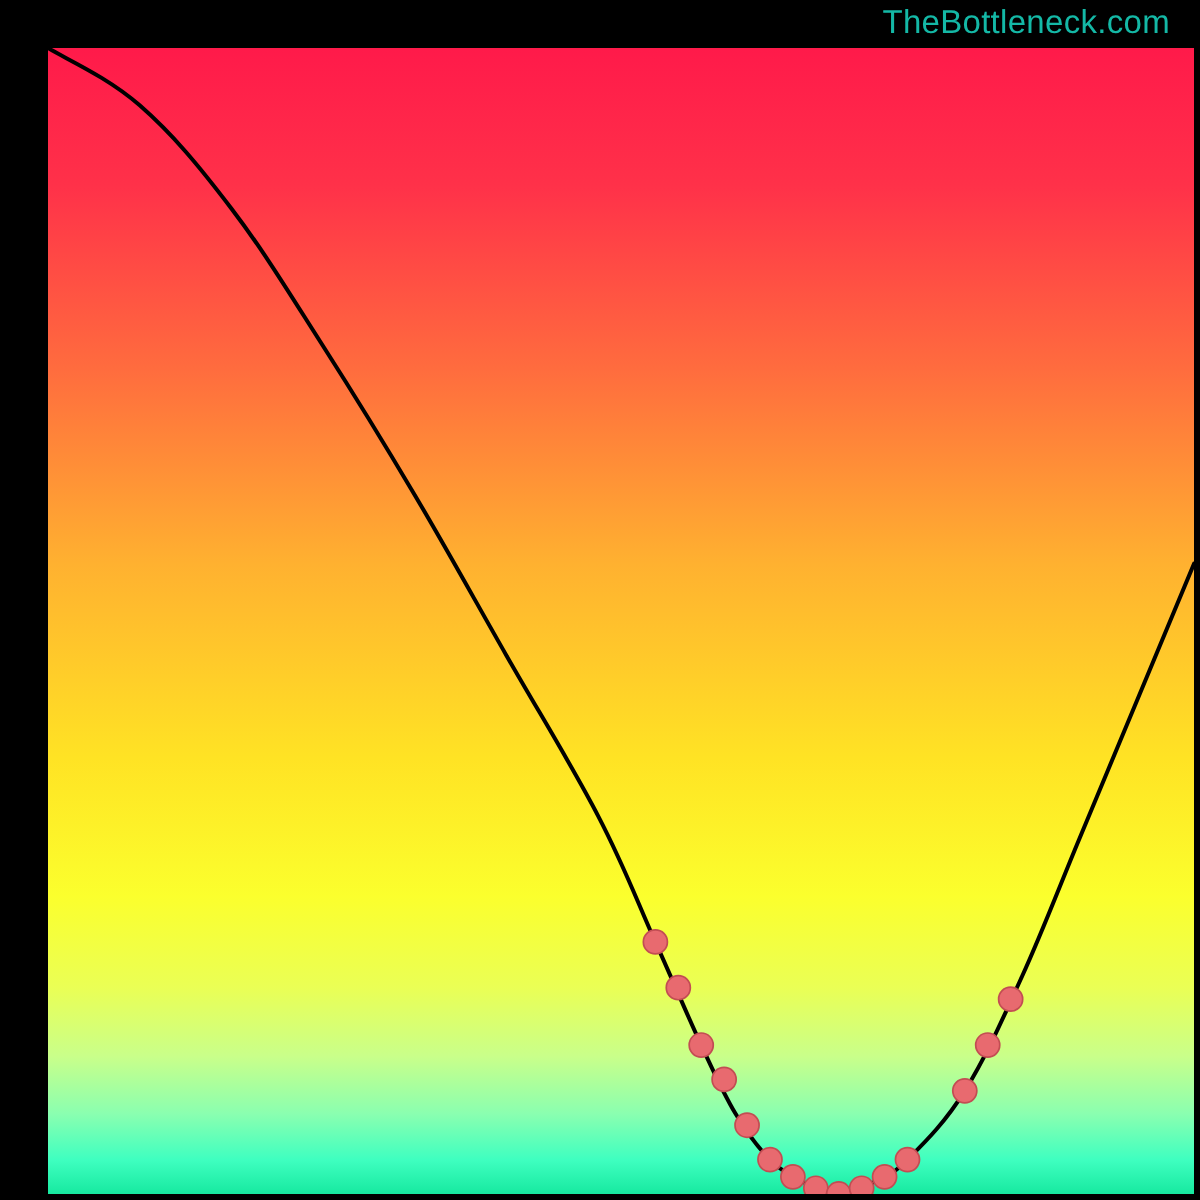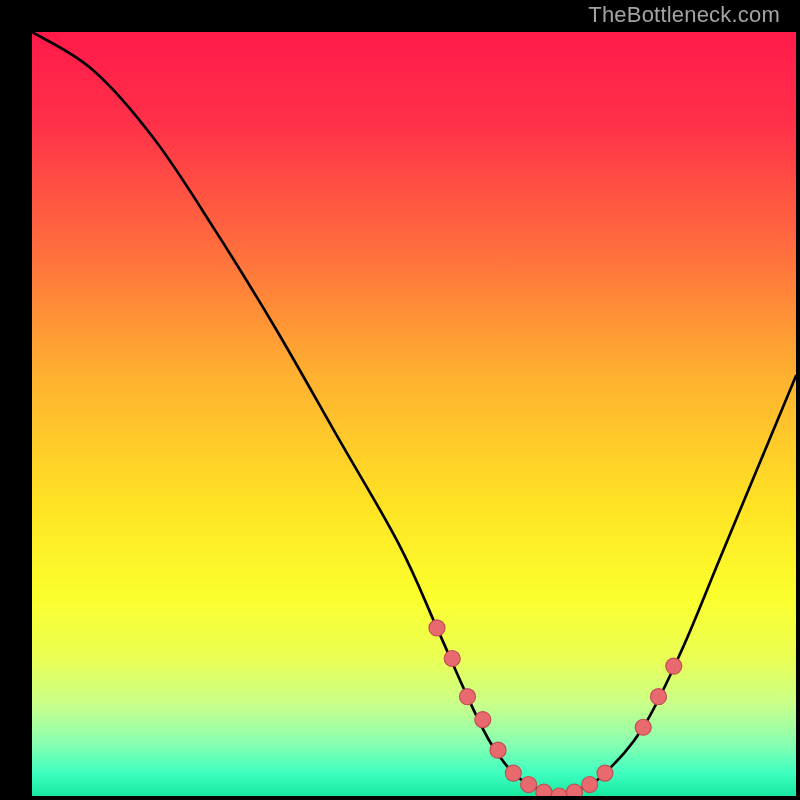--- a/index.html
+++ b/index.html
@@ -31,21 +31,21 @@
     position: absolute;
     left: 0;
     top: 0;
     width: 100%;
     height: 100%;
   }
   .watermark {
     position: absolute;
     top: 2px;
     right: 20px;
-    color: #a3a3a3;
+    color: #14b8a6;
     font-size: 22px;
     font-weight: 500;
     letter-spacing: 0.2px;
   }
   svg.curve {
     position: absolute;
     left: 0;
     top: 0;
     width: 100%;
     height: 100%;

